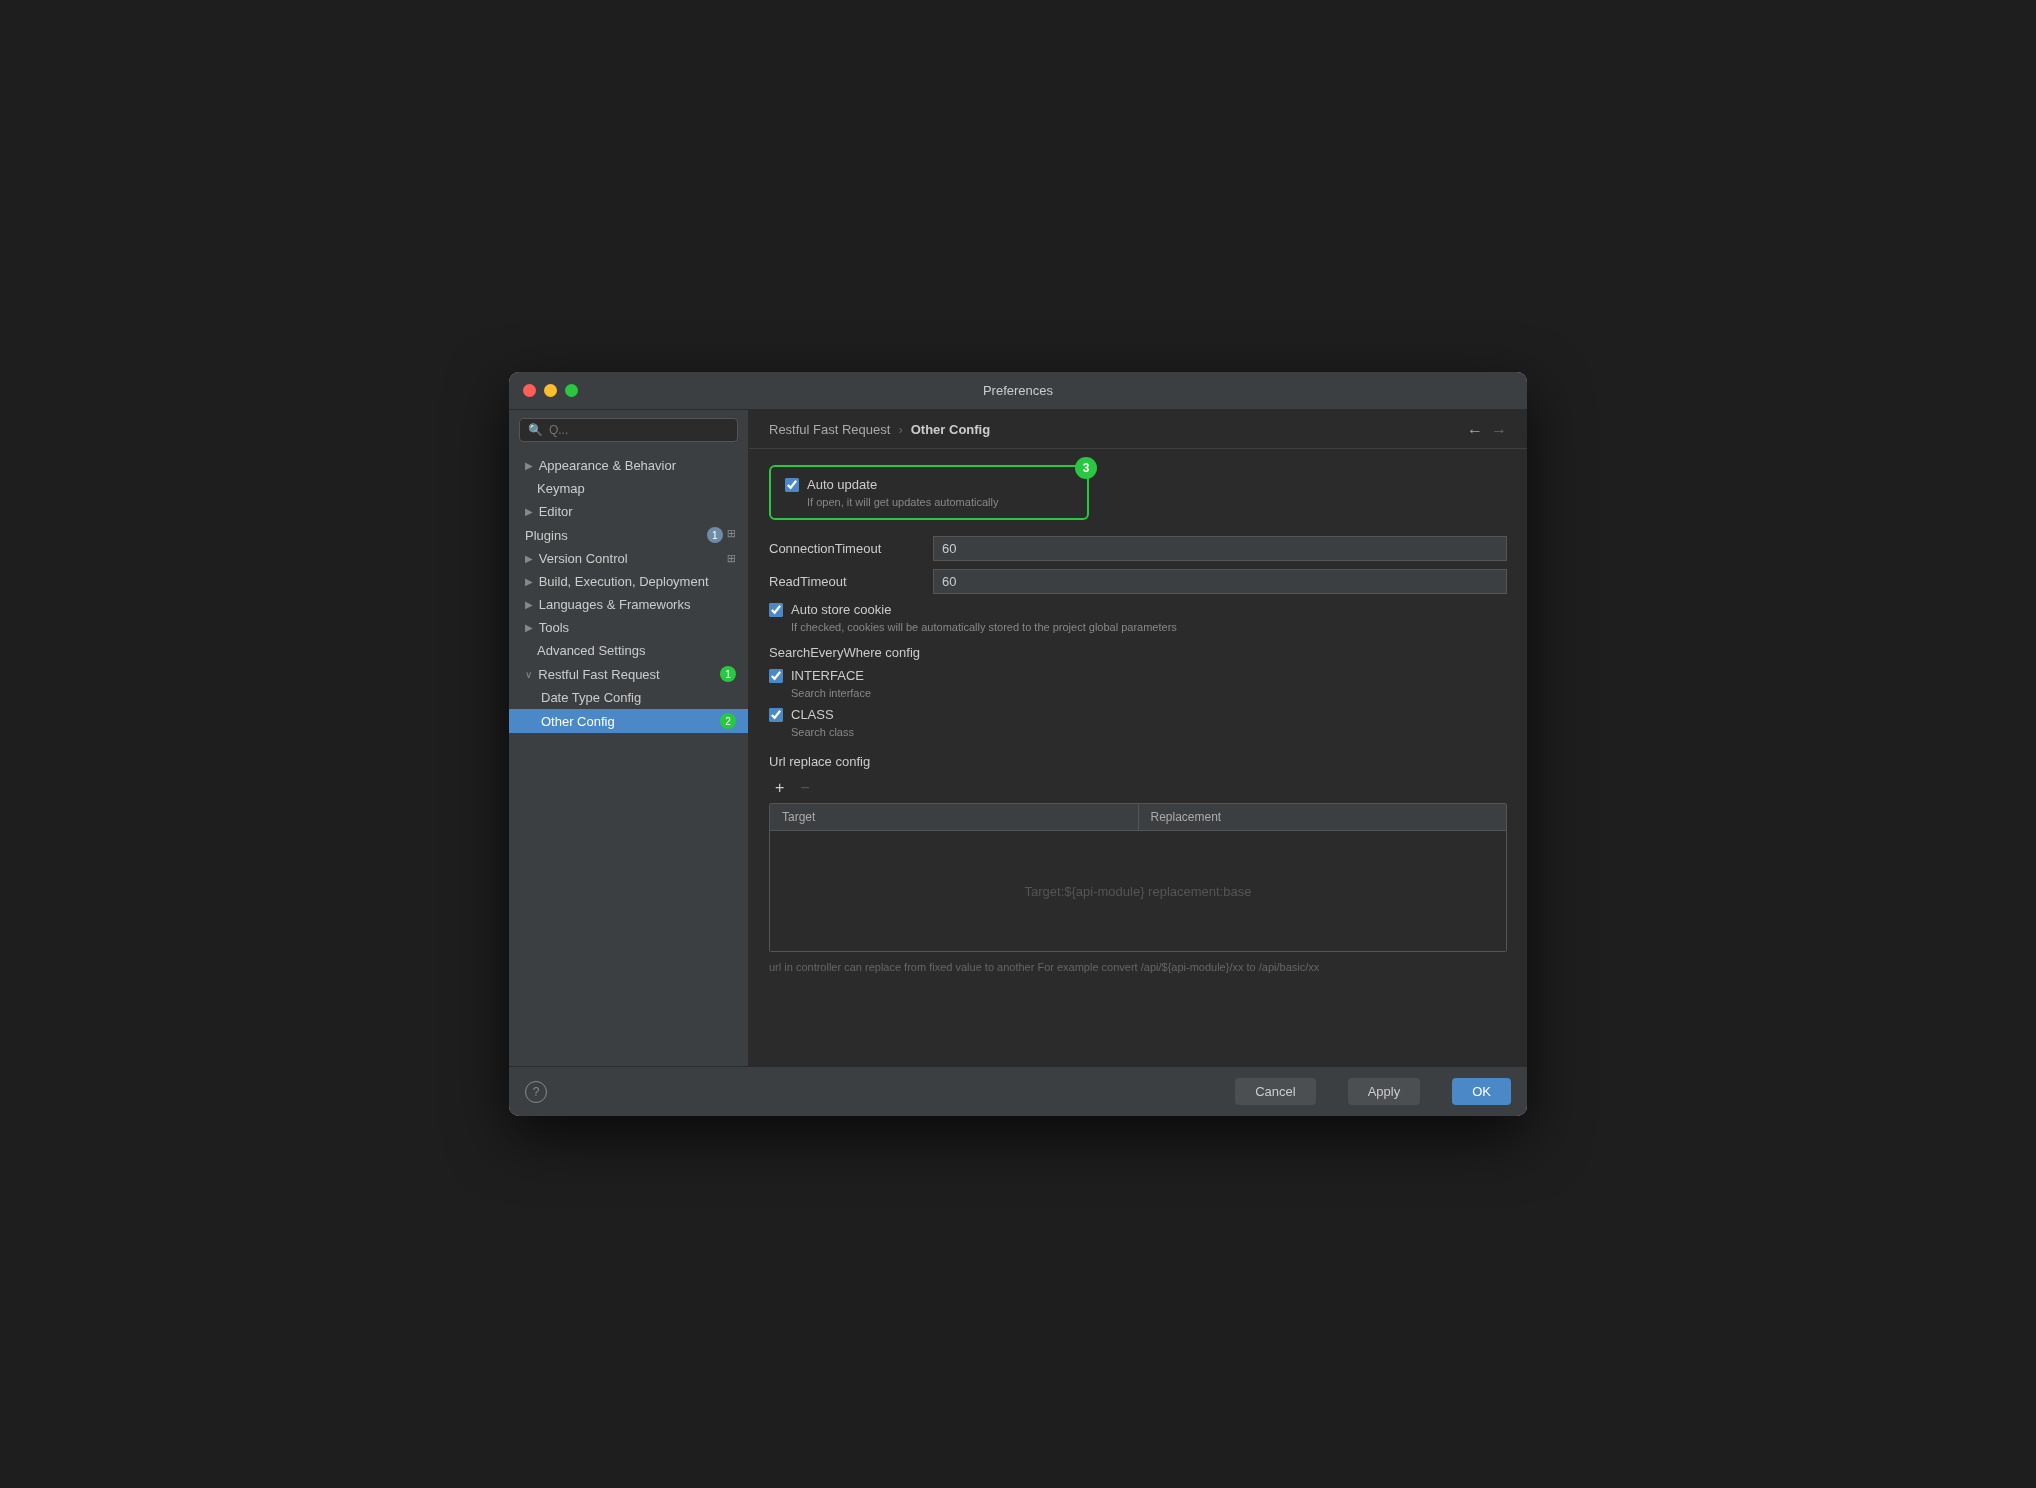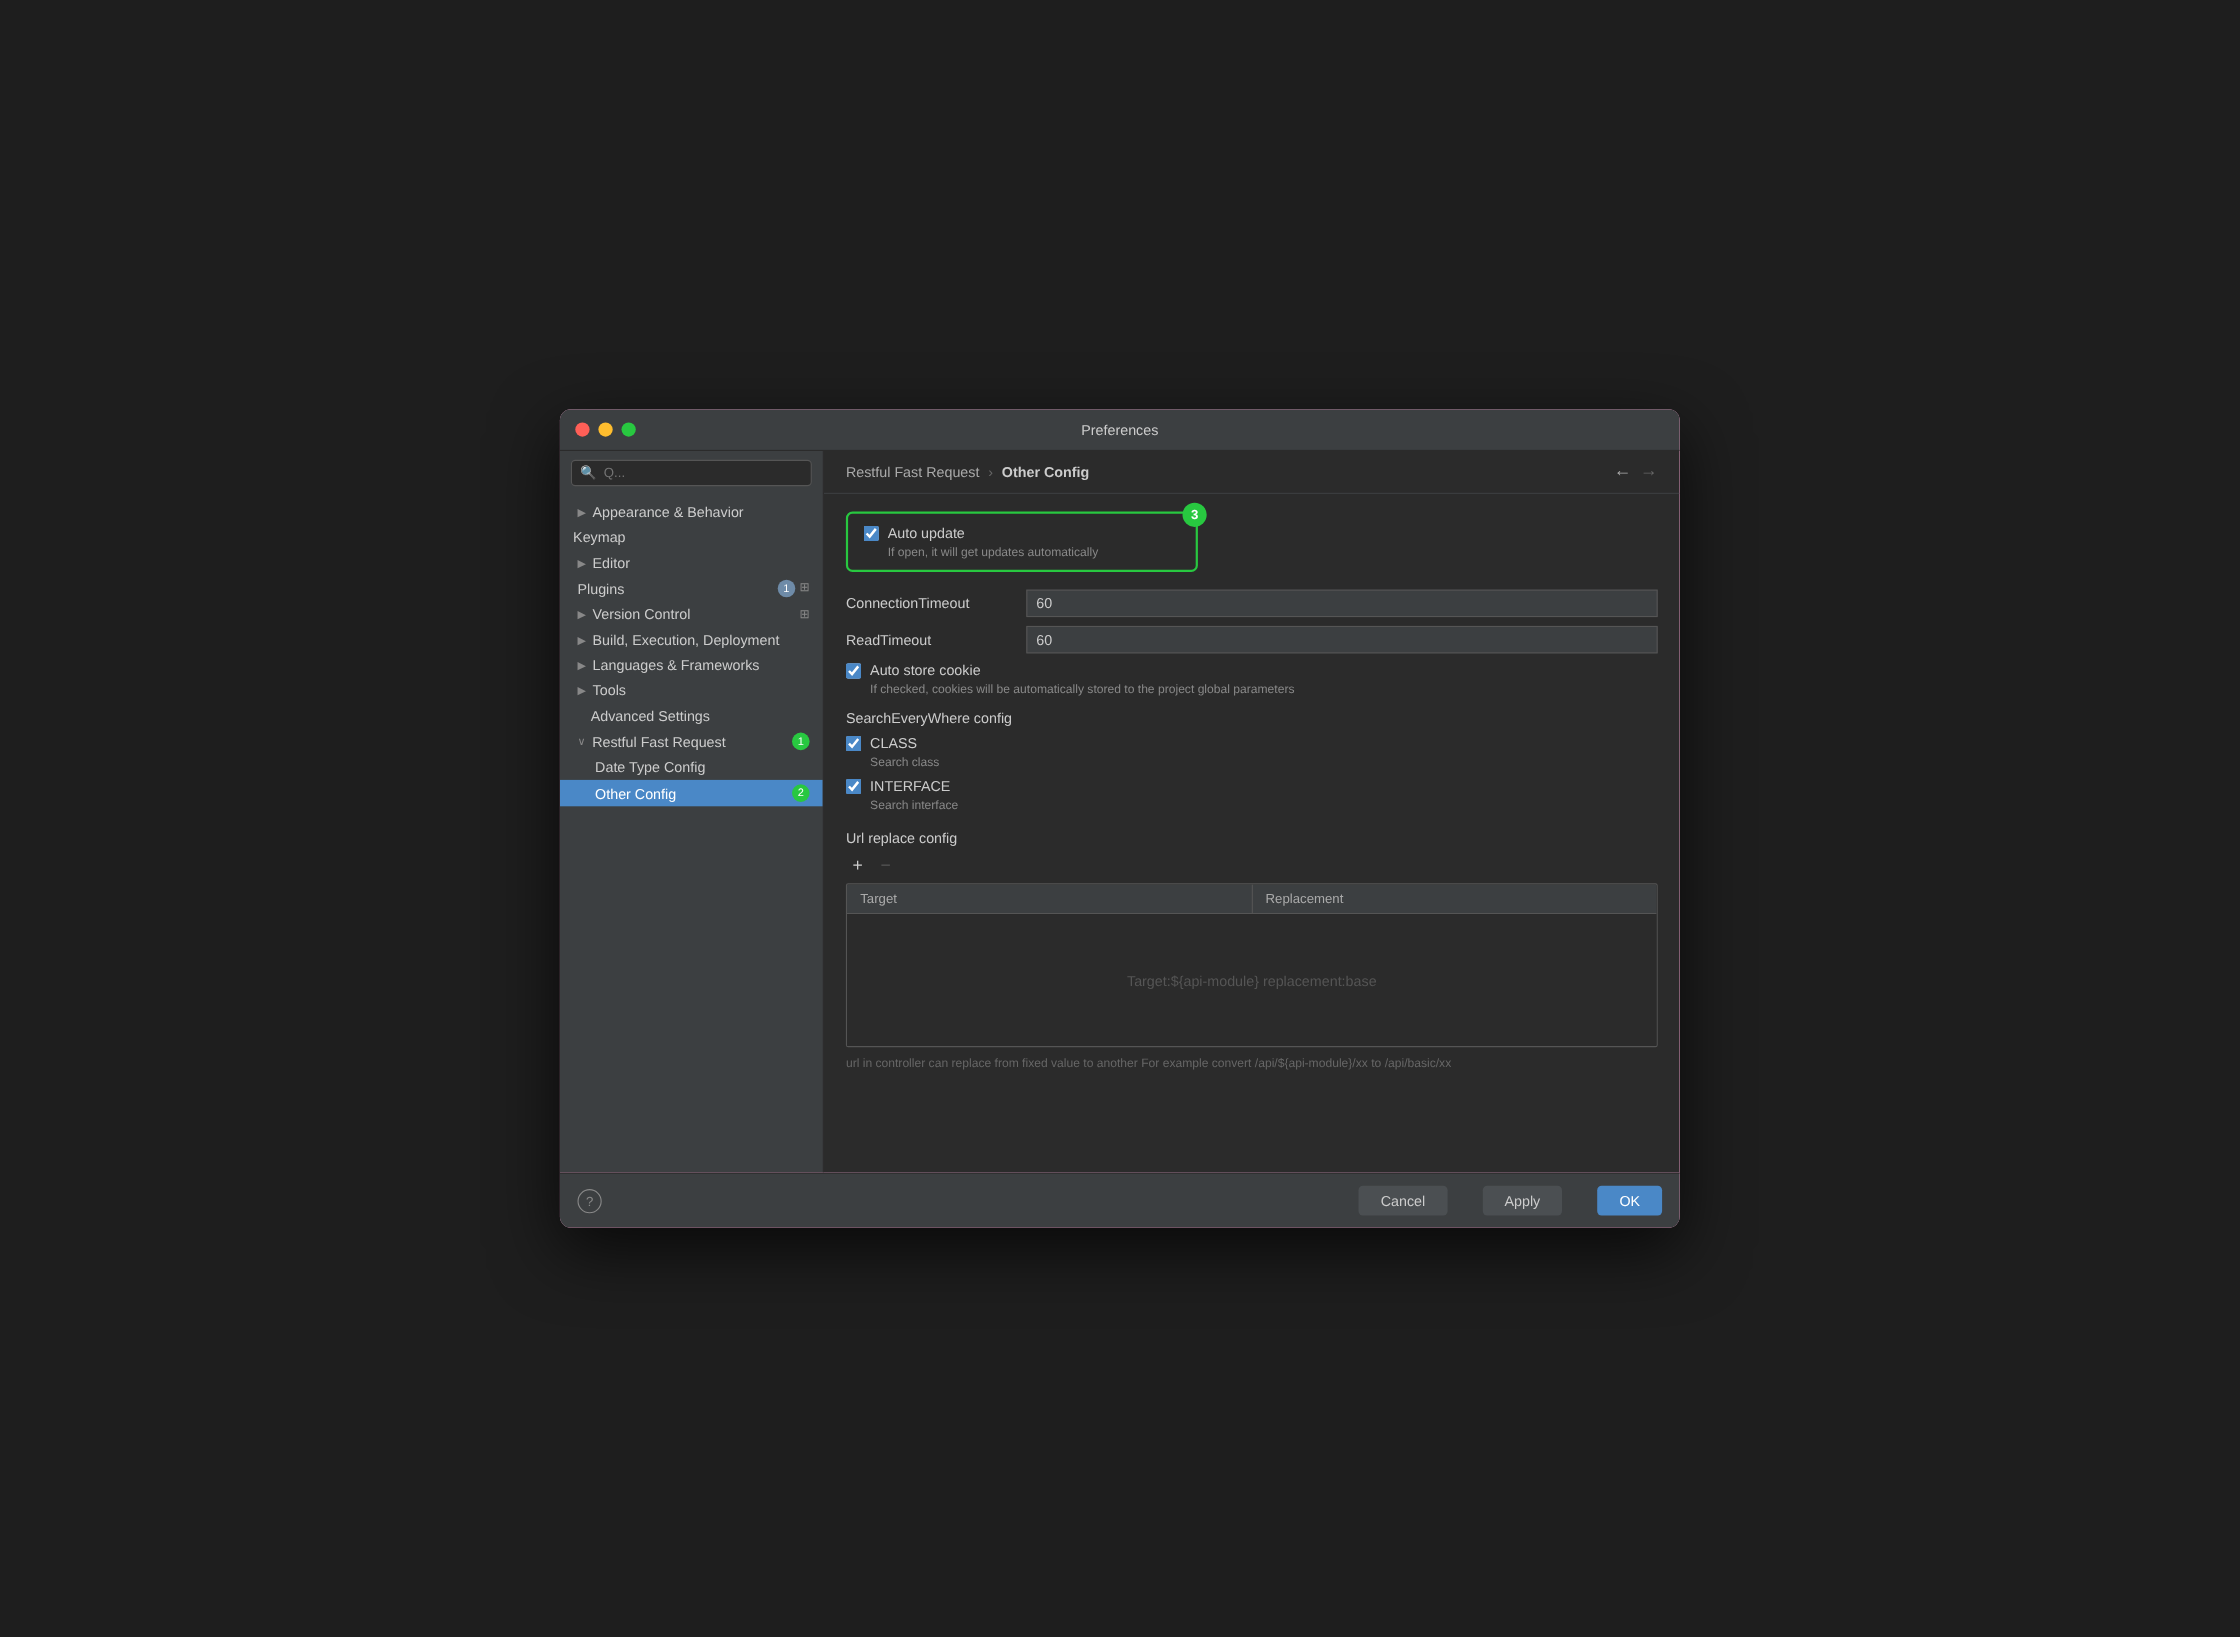--- a/index.html
+++ b/index.html
@@ -368,21 +368,21 @@
       <div class="search-box">
         <span>🔍</span>
         <input type="text" placeholder="Q..." style="">
       </div>
       <div class="sidebar-items">
 
         <div class="sidebar-item">
           <span class="chevron">▶</span>
           <span>Appearance &amp; Behavior</span>
         </div>
-        <div class="sidebar-item" style="padding-left:12px;align-items:flex-end;">
+        <div class="sidebar-item" style="padding-left:28px;align-items:flex-end;">
           <span>Keymap</span>
         </div>
         <div class="sidebar-item">
           <span class="chevron">▶</span>
           <span>Editor</span>
         </div>
         <div class="sidebar-item" style="">
           <span>Plugins</span>
           <div class="plugin-icons">
             <span style="background:#6e8ba8;color:#fff;border-radius:50%;width:16px;height:16px;display:flex;align-items:center;justify-content:center;font-size:10px;">1</span>
@@ -469,30 +469,30 @@
             <span class="checkbox-label">Auto store cookie</span>
           </div>
           <div class="checkbox-desc">If checked, cookies will be automatically stored to the project global parameters</div>
         </div>
 
         
         <div class="section-label">SearchEveryWhere config</div>
         <div class="checkbox-section">
           <div class="checkbox-row">
             <input type="checkbox" checked="" style="">
-            <span class="checkbox-label">CLASS</span>
-          </div>
-          <div class="checkbox-desc">Search class</div>
+            <span class="checkbox-label">INTERFACE</span>
+          </div>
+          <div class="checkbox-desc">Search interface</div>
         </div>
         <div class="checkbox-section">
           <div class="checkbox-row">
             <input type="checkbox" checked="" style="">
-            <span class="checkbox-label">INTERFACE</span>
-          </div>
-          <div class="checkbox-desc">Search interface</div>
+            <span class="checkbox-label">CLASS</span>
+          </div>
+          <div class="checkbox-desc">Search class</div>
         </div>
 
         
         <div class="url-replace-section">
           <div class="url-replace-title">Url replace config</div>
           <div class="toolbar-buttons">
             <button class="toolbar-btn">+</button>
             <button class="toolbar-btn disabled">−</button>
           </div>
           <div class="table-container">

